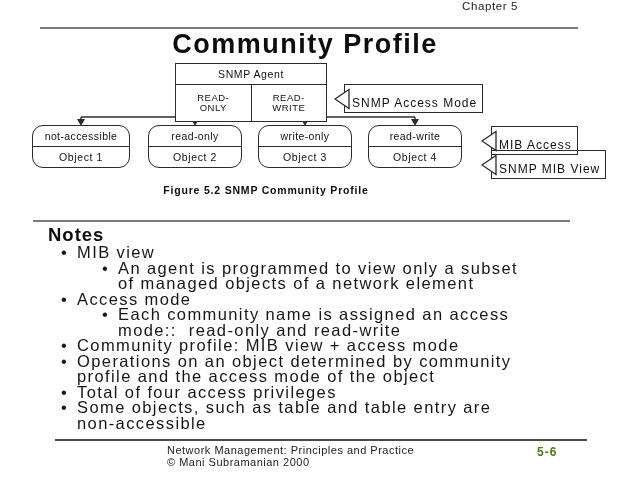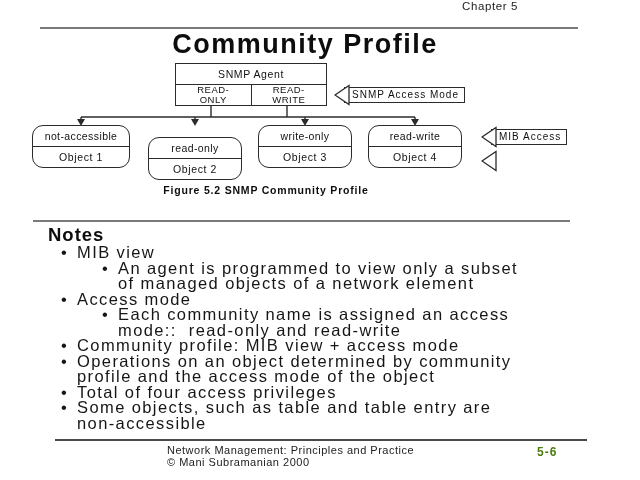--- a/index.html
+++ b/index.html
@@ -8,32 +8,32 @@
     font-family:"Liberation Sans", sans-serif;color:#111;overflow:hidden;
   }
   .abs{position:absolute;}
   
   .chapter{top:0;left:400px;width:180px;text-align:center;font-size:11.5px;letter-spacing:.6px;color:#222;}
   .rule{background:#7a7a7a;height:2px;}
   .rule-top{top:27px;left:40px;width:538px;}
   .page-title{top:29px;left:0;width:610px;text-align:center;font-size:27px;font-weight:bold;letter-spacing:1.5px;color:#0d0d0d;}
   
   .dbox{border:1.4px solid #2b2b2b;background:#fff;box-sizing:border-box;}
-  .agent-box{left:175px;top:63px;width:152px;height:43px;display:flex;flex-direction:column;}
+  .agent-box{left:175px;top:63px;width:152px;height:59px;display:flex;flex-direction:column;}
   .agent-title{flex:0 0 20px;border-bottom:1.4px solid #2b2b2b;display:flex;align-items:center;justify-content:center;font-size:10.5px;letter-spacing:.6px;}
   .agent-cells{flex:1;display:flex;}
   .agent-cell{flex:1;display:flex;align-items:center;justify-content:center;font-size:9.5px;line-height:1.05;text-align:center;white-space:pre-wrap;letter-spacing:.5px;}
   .agent-cell.first{border-right:1.4px solid #2b2b2b;}
   .obox{top:125px;height:43px;display:flex;flex-direction:column;border-radius:11px;}
   .obox .o-access{flex:0 0 20px;border-bottom:1.4px solid #2b2b2b;display:flex;align-items:center;justify-content:center;font-size:10.5px;letter-spacing:.4px;}
   .obox .o-object{flex:1;display:flex;align-items:center;justify-content:center;font-size:10.5px;letter-spacing:.6px;}
   
   .callout{position:absolute;display:flex;align-items:center;}
   .callout .ah{flex:0 0 auto;position:relative;z-index:2;}
-  .callout .clabel{margin-left:-6px;border:1.2px solid #2b2b2b;padding:1px 5px 2px 7px;font-size:10px;letter-spacing:1px;white-space:nowrap;background:transparent;position:relative;z-index:1;}
+  .callout .clabel{margin-left:-6px;border:1.2px solid #2b2b2b;padding:11px 5px 2px 7px;font-size:12px;letter-spacing:1px;white-space:nowrap;background:transparent;position:relative;z-index:1;}
   .caption{top:184px;left:40px;width:452px;text-align:center;font-size:10.5px;font-weight:bold;letter-spacing:.8px;color:#0d0d0d;}
   
   .rule-notes{top:220px;left:33px;width:537px;}
   .notes-heading{top:224px;left:48px;font-size:18.5px;font-weight:bold;letter-spacing:1px;color:#0d0d0d;}
   .notes-list{top:245px;left:40px;width:578px;font-size:16.5px;line-height:15.5px;letter-spacing:1.4px;color:#161616;}
   .note-item{position:relative;}
   .note-item .ntext{display:block;white-space:pre-wrap;}
   .note-item.lvl1{padding-left:37px;}
   .note-item.lvl2{padding-left:78px;}
   .note-item .bullet{position:absolute;top:0;}
@@ -79,21 +79,21 @@
 ONLY</div>
       <div class="agent-cell">READ-
 WRITE</div>
     </div>
   </div>
 
   <div class="abs dbox obox" style="left:32px;width:98px;">
     <div class="o-access">not-accessible</div>
     <div class="o-object">Object 1</div>
   </div>
-  <div class="abs dbox obox" style="left:148px;width:94px;margin-top:12px;">
+  <div class="abs dbox obox" style="left:148px;width:94px;">
     <div class="o-access">read-only</div>
     <div class="o-object">Object 2</div>
   </div>
   <div class="abs dbox obox" style="left:258px;width:94px;">
     <div class="o-access">write-only</div>
     <div class="o-object">Object 3</div>
   </div>
   <div class="abs dbox obox" style="left:368px;width:94px;justify-content:flex-end;">
     <div class="o-access">read-write</div>
     <div class="o-object">Object 4</div>
@@ -108,20 +108,21 @@
   <div class="callout" style="left:481px;top:126px;">
     <svg class="ah" width="16" height="22" viewBox="0 0 16 22">
       <polygon points="1,11 15,1.5 15,20.5" fill="#ffffff" stroke="#2b2b2b" stroke-width="1.3"></polygon>
     </svg>
     <span class="clabel">MIB Access</span>
   </div>
   <div class="callout" style="left:481px;top:150px;">
     <svg class="ah" width="16" height="22" viewBox="0 0 16 22">
       <polygon points="1,11 15,1.5 15,20.5" fill="#ffffff" stroke="#2b2b2b" stroke-width="1.3"></polygon>
     </svg>
+    <span class="clabel">SNMP MIB View</span>
   </div>
 
   <div class="abs caption">Figure 5.2 SNMP Community Profile</div>
 
   <div class="abs rule rule-notes"></div>
   <div class="abs notes-heading">Notes</div>
 
   <div class="abs notes-list">
     <div class="note-item lvl1">
       <span class="bullet">•</span>

